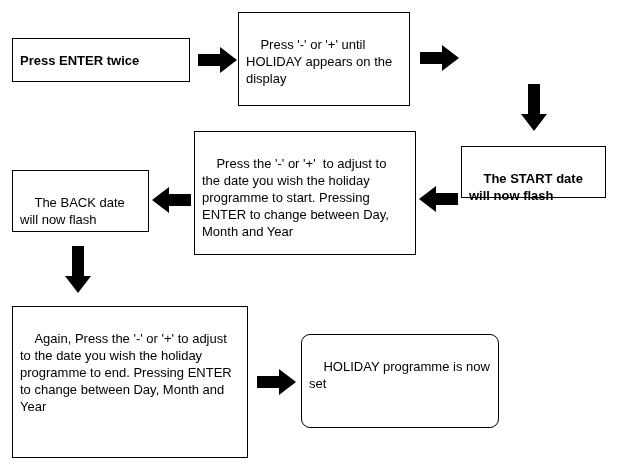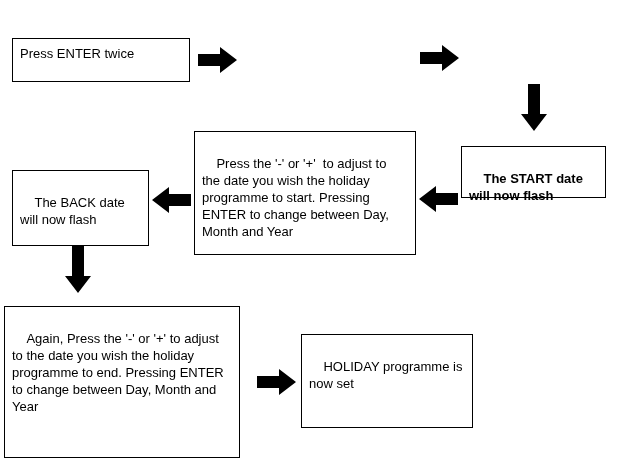--- a/index.html
+++ b/index.html
@@ -31,30 +31,33 @@
   }
   .arrow svg {
     display: block;
   }
 </style>
 </head>
 <body>
 
 <div id="canvas">
 
-  <div class="node" style="left:12px; top:38px; width:178px; height:44px; display:flex; ">
+  <div class="node" style="left:12px; top:38px; width:178px; height:44px; display:flex; align-items:center;font-weight:bold;">
     <span>Press ENTER twice</span>
   </div>
 
   <div class="arrow" style="left:198px; top:46px;">
     <svg width="40" height="28" viewBox="0 0 40 28">
       <polygon points="0,8 22,8 22,1 39,14 22,27 22,20 0,20" fill="#000000"></polygon>
     </svg>
   </div>
 
+  <div class="node" style="left:238px; top:12px; width:172px; height:94px;">
+    <span>Press '-' or '+' until HOLIDAY appears on the display</span>
+  </div>
 
   <div class="arrow" style="left:420px; top:44px;">
     <svg width="40" height="28" viewBox="0 0 40 28">
       <polygon points="0,8 22,8 22,1 39,14 22,27 22,20 0,20" fill="#000000"></polygon>
     </svg>
   </div>
 
 
   <div class="arrow" style="left:520px; top:84px;">
     <svg width="28" height="48" viewBox="0 0 28 48">
@@ -75,37 +78,37 @@
   <div class="node" style="left:194px; top:131px; width:222px; height:124px;">
     <span>Press the '-' or '+'  to adjust to the date you wish the holiday programme to start. Pressing ENTER to change between Day, Month and Year</span>
   </div>
 
   <div class="arrow" style="left:152px; top:186px;">
     <svg width="40" height="28" viewBox="0 0 40 28">
       <polygon points="39,8 17,8 17,1 0,14 17,27 17,20 39,20" fill="#000000"></polygon>
     </svg>
   </div>
 
-  <div class="node" style="left:12px; top:170px; width:137px; height:76px;">
+  <div class="node" style="left:12px; top:170px; width:137px; height:62px;">
     <span>The BACK date will now flash</span>
   </div>
 
   <div class="arrow" style="left:64px; top:246px;">
     <svg width="28" height="48" viewBox="0 0 28 48">
       <polygon points="8,0 20,0 20,30 27,30 14,47 1,30 8,30" fill="#000000"></polygon>
     </svg>
   </div>
 
-  <div class="node" style="left:4px; top:306px; width:236px; height:152px;">
+  <div class="node" style="left:12px; top:306px; width:236px; height:152px;">
     <span>Again, Press the '-' or '+' to adjust to the date you wish the holiday programme to end. Pressing ENTER to change between Day, Month and Year</span>
   </div>
 
   <div class="arrow" style="left:257px; top:368px;">
     <svg width="40" height="28" viewBox="0 0 40 28">
       <polygon points="0,8 22,8 22,1 39,14 22,27 22,20 0,20" fill="#000000"></polygon>
     </svg>
   </div>
 
-  <div class="node" style="left:301px; top:334px; width:172px; height:94px;">
+  <div class="node" style="left:301px; top:334px; width:198px; height:94px;border-radius:9px;">
     <span>HOLIDAY programme is now set</span>
   </div>
 
 </div>
 
 </body></html>

